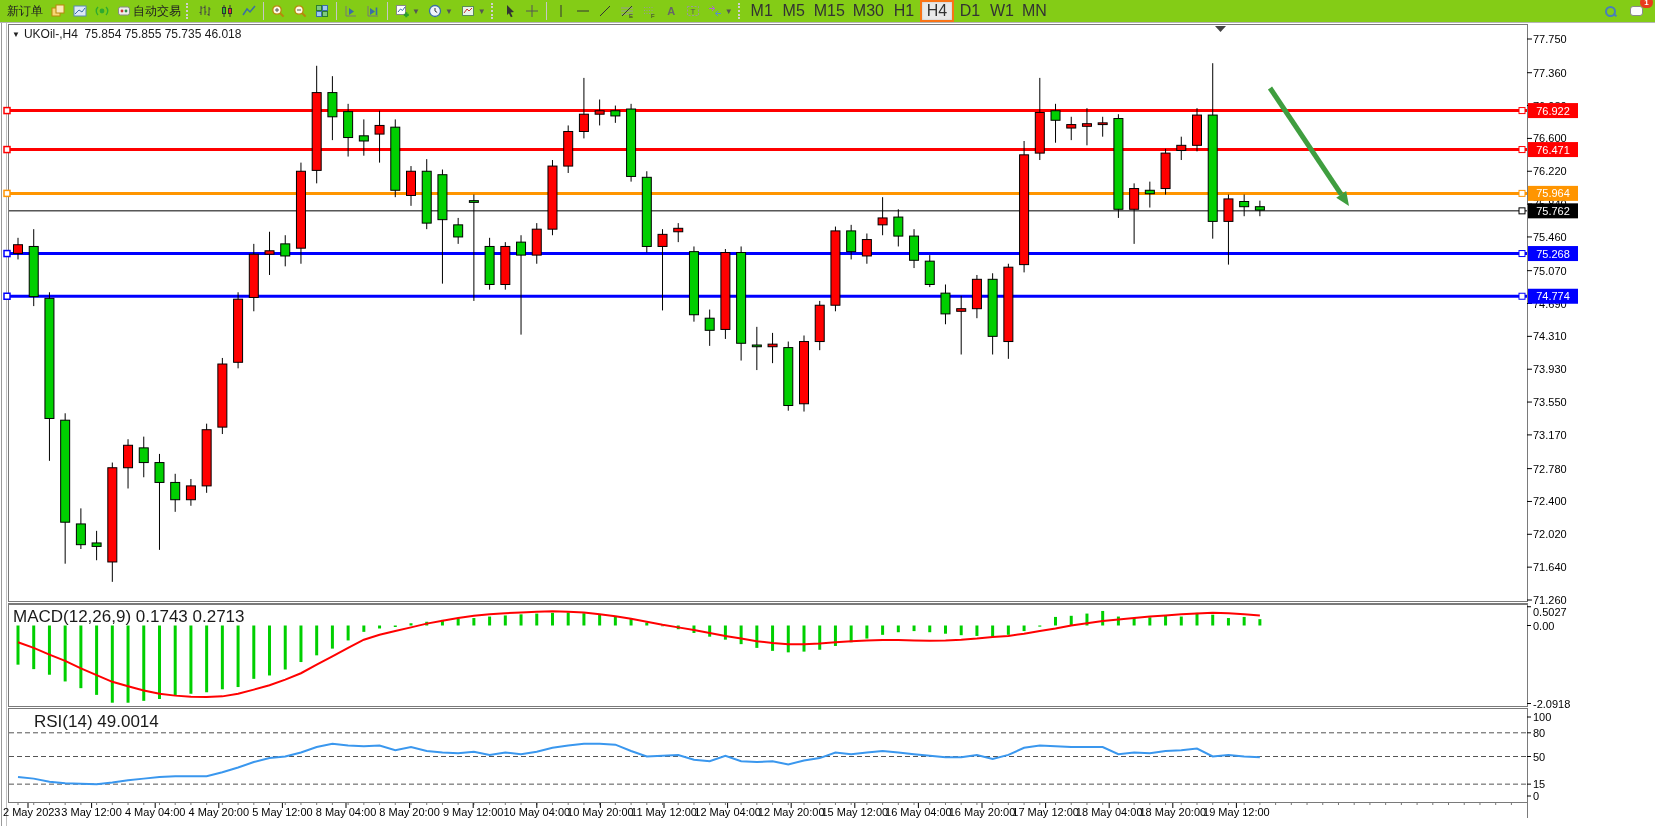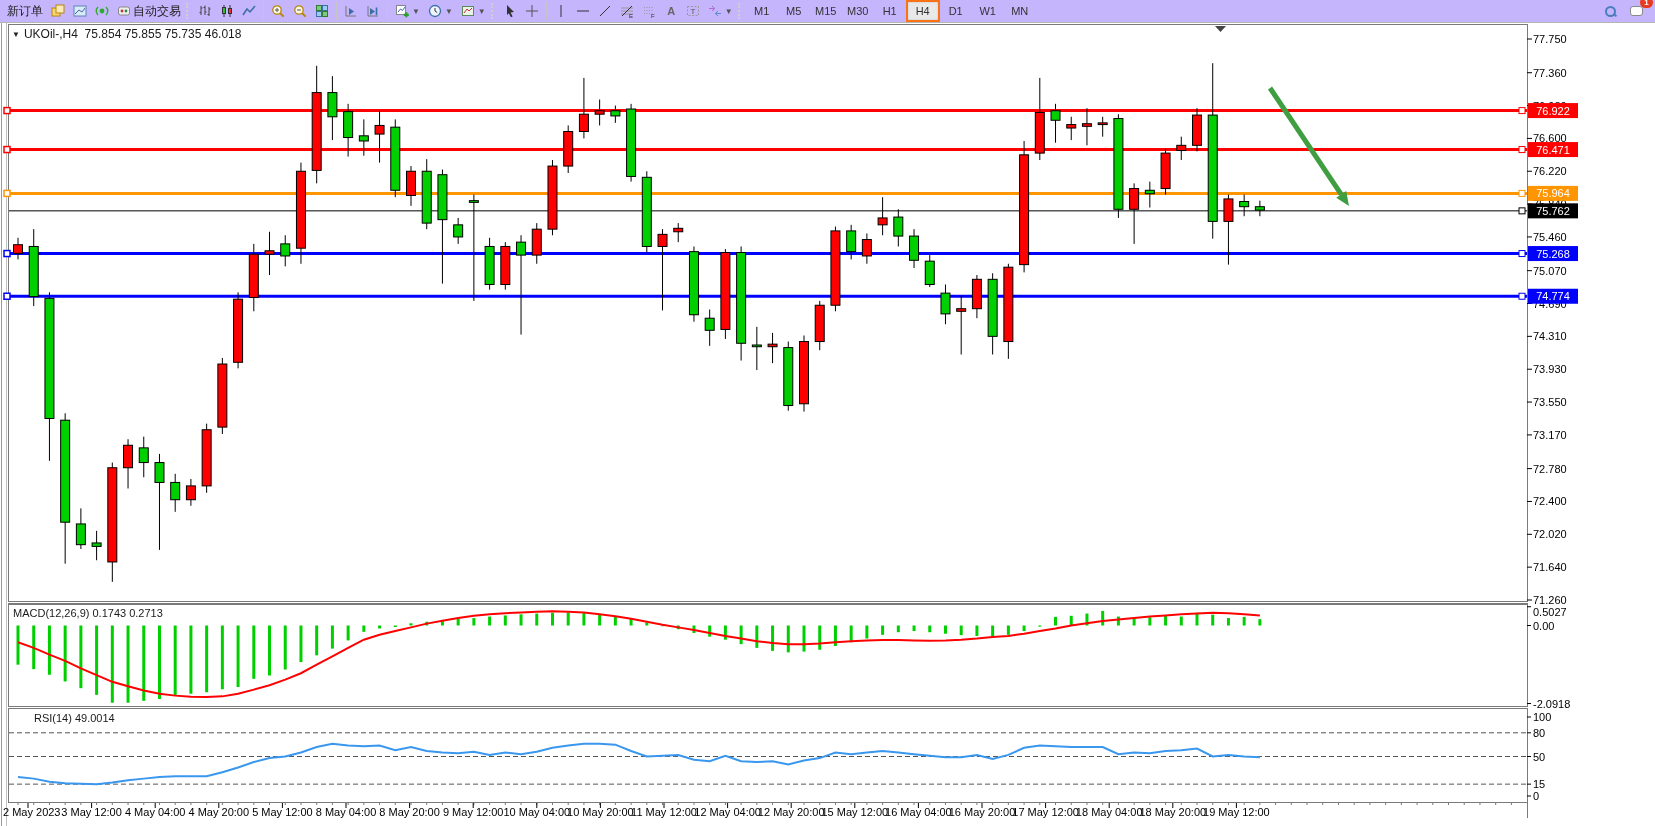--- a/index.html
+++ b/index.html
@@ -1,44 +1,44 @@
 <!DOCTYPE html>
 <html><head>
 <meta charset="utf-8">
 <style>
   html,body{margin:0;padding:0;background:#e8e8e8;font-family:"Liberation Sans",sans-serif;}
   #app{position:relative;width:1655px;height:826px;background:#ffffff;overflow:hidden;}
   
-  #toolbar{position:absolute;top:0;left:0;width:1655px;height:23px;background:#c4b5fd;
+  #toolbar{position:absolute;top:0;left:0;width:1655px;height:23px;background:#84cc16;
     border-bottom:1px solid #b5b5b5;display:flex;align-items:center;padding:0 3px;box-sizing:border-box;z-index:5;}
   .tb-btn{height:20px;display:flex;align-items:center;justify-content:center;padding:0 3px;gap:2px;
     font-size:12px;color:#222;border:1px solid transparent;border-radius:2px;cursor:default;}
   .tb-btn svg{display:block;}
   .tb-label{white-space:nowrap;}
   .tb-sep{width:1px;height:18px;background:#c6c6c6;margin:0 3px;flex:none;}
   .tb-grip{width:3px;height:16px;border-left:2px dotted #cfcfcf;margin:0 3px 0 1px;flex:none;}
   .dd{font-size:8px;color:#555;margin-left:1px;}
   .tf-btn{height:18px;min-width:24px;display:flex;align-items:center;justify-content:center;
-    font-size:11px;color:#333;padding:0 3px;border:1px solid transparent;}
+    font-size:16px;color:#333;padding:0 3px;border:1px solid transparent;}
   .tf-btn.active{border:2px solid #f97316;background:#e9e9e9;box-shadow:inset 0 0 2px #bbb;}
   #tb-right{margin-left:auto;display:flex;align-items:center;gap:6px;padding-right:4px;}
   .icon-magnifier{position:relative;width:11px;height:11px;display:inline-block;}
   .icon-magnifier::before{content:"";position:absolute;left:0;top:0;width:7px;height:7px;border:2px solid #4a7ebb;border-radius:50%;}
   .icon-magnifier::after{content:"";position:absolute;left:8px;top:8px;width:4px;height:2px;background:#4a7ebb;transform:rotate(45deg);}
   .icon-chat{position:relative;width:14px;height:12px;display:inline-block;}
   .icon-chat::before{content:"";position:absolute;left:0;top:1px;width:11px;height:8px;border:1.5px solid #8a8a8a;border-radius:3px;background:#fdfdfd;}
   .badge{position:absolute;top:-4px;right:-6px;min-width:11px;height:11px;border-radius:6px;background:#e83a1e;
     color:#fff;font-size:8px;line-height:11px;text-align:center;padding:0 1px;font-weight:bold;}
   
   #chart-area{position:absolute;top:23px;left:0;width:1655px;height:803px;}
   svg#plot{position:absolute;top:0;left:0;}
   .overlay{position:absolute;white-space:pre;color:#1a1a1a;z-index:3;}
   #symbol-title{top:4px;left:12px;font-size:12px;}
   #symbol-title .tri{font-size:8px;vertical-align:1px;color:#222;margin-right:4px;}
-  .panel-title{font-size:11px;color:#1a1a1a;}
+  .panel-title{font-size:17px;color:#1a1a1a;}
   #macd-title{top:584px;left:13px;}
   #rsi-title{top:689px;left:13px;margin-left:21px;}
 </style>
 </head>
 <body>
 
 <div id="app">
 
   <div id="toolbar">
       <div class="tb-btn">

